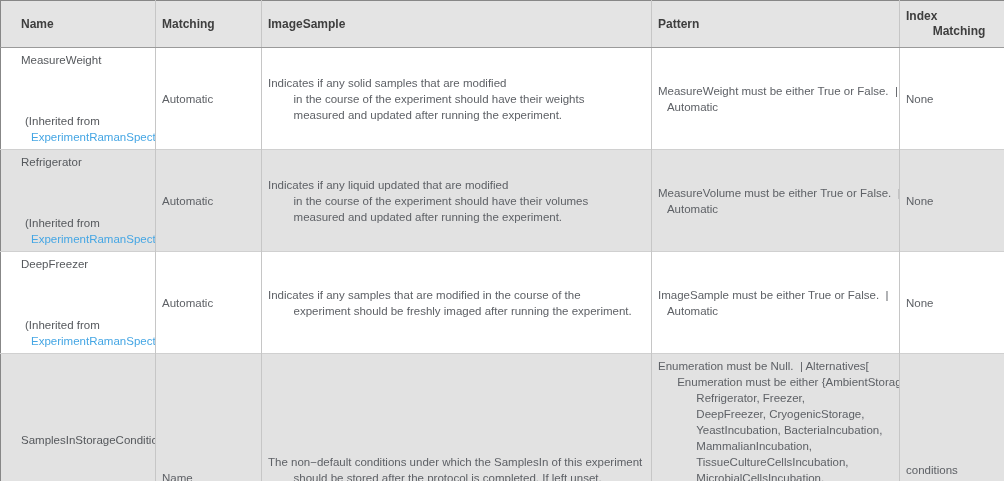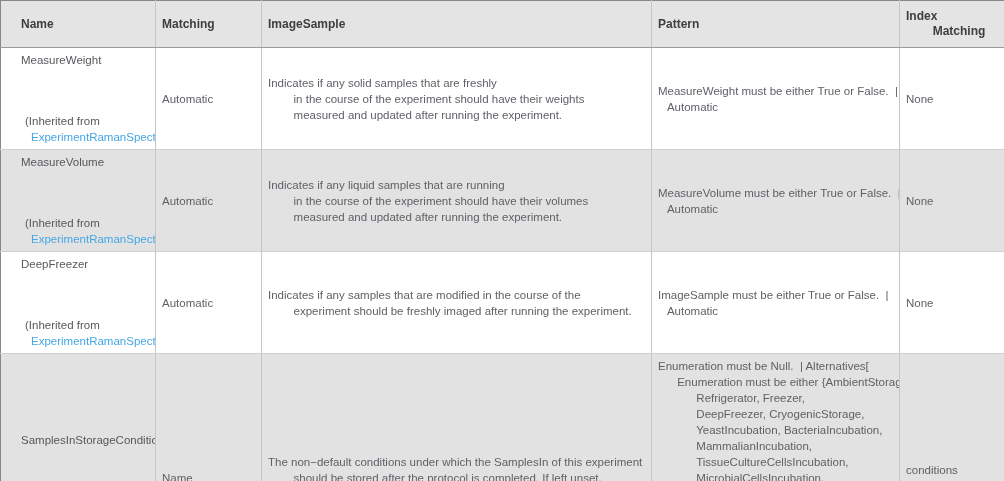--- a/index.html
+++ b/index.html
@@ -90,35 +90,35 @@
       </tr>
     </thead>
     <tbody>
       <tr class="row-std">
         <td class="name-cell">
           <div>MeasureWeight</div>
           <div class="inherit">(Inherited from</div>
           <div class="link-line"><a class="doc-link">ExperimentRamanSpectroscopy</a></div>
         </td>
         <td>Automatic</td>
-        <td class="pre">Indicates if any solid samples that are freshly
+        <td class="pre">Indicates if any solid samples that are modified
         in the course of the experiment should have their weights
         measured and updated after running the experiment.</td>
         <td class="pre">MeasureWeight must be either True or False.  |
    Automatic</td>
         <td>None</td>
       </tr>
       <tr class="row-std alt">
         <td class="name-cell">
-          <div>MeasureVolume</div>
+          <div>Refrigerator</div>
           <div class="inherit">(Inherited from</div>
           <div class="link-line"><a class="doc-link">ExperimentRamanSpectroscopy</a></div>
         </td>
         <td>Automatic</td>
-        <td class="pre">Indicates if any liquid samples that are running
+        <td class="pre">Indicates if any liquid updated that are modified
         in the course of the experiment should have their volumes
         measured and updated after running the experiment.</td>
         <td class="pre">MeasureVolume must be either True or False.  |
    Automatic</td>
         <td>None</td>
       </tr>
       <tr class="row-std">
         <td class="name-cell">
           <div>DeepFreezer</div>
           <div class="inherit">(Inherited from</div>

